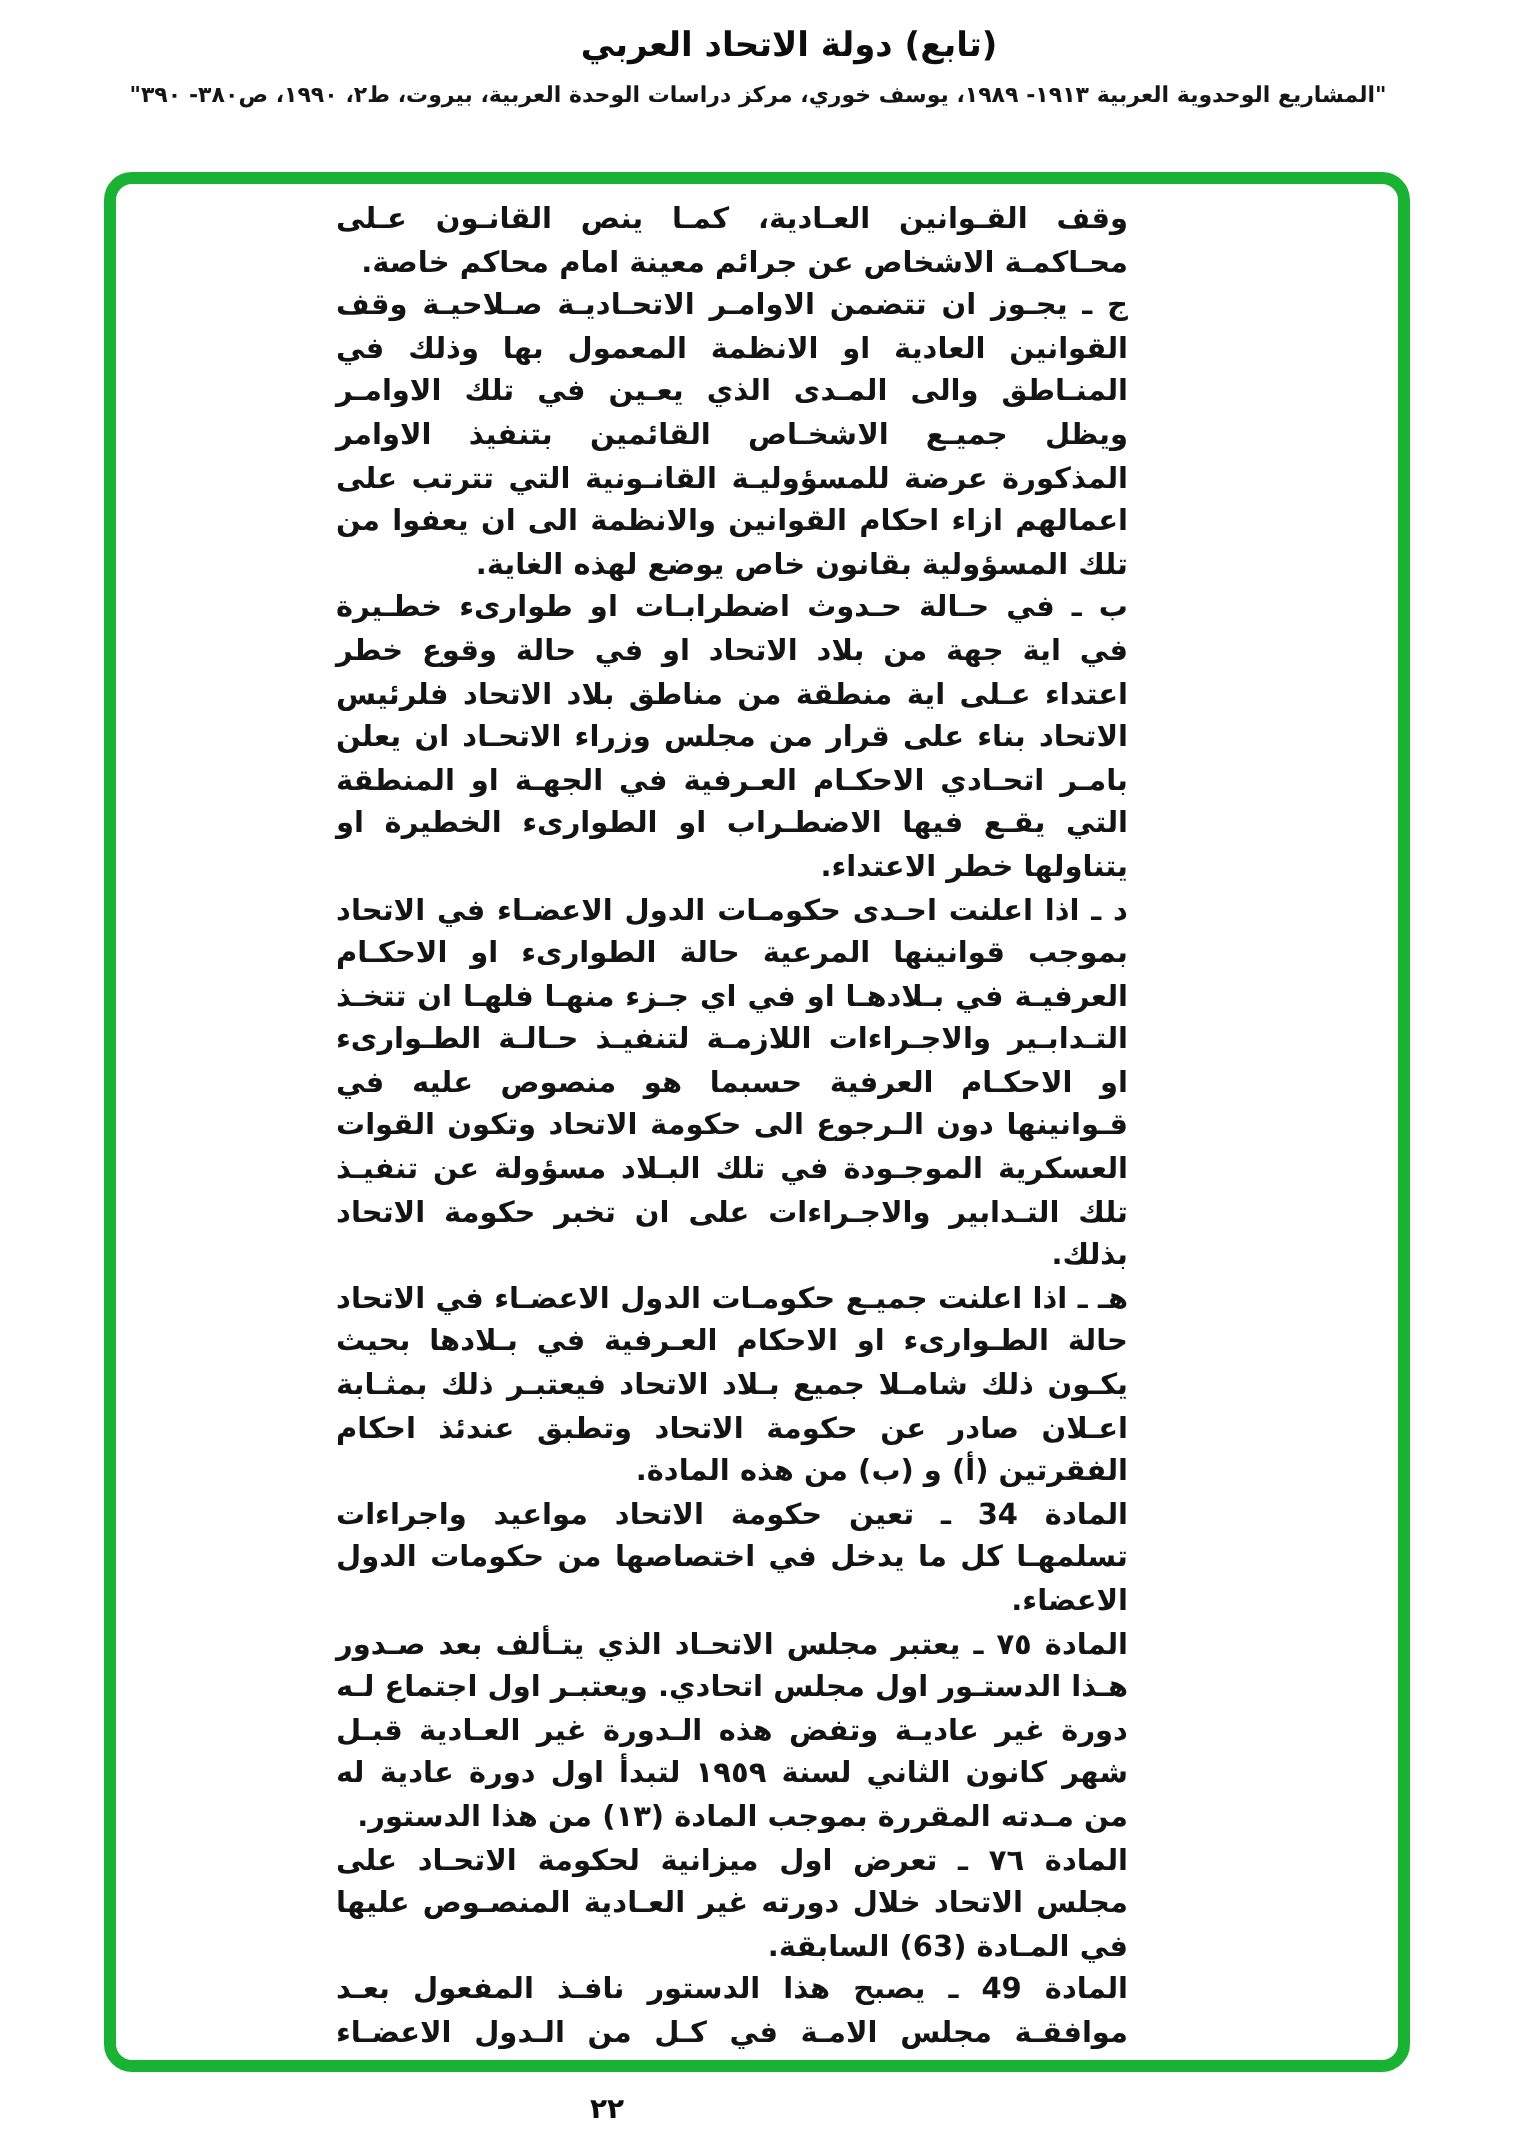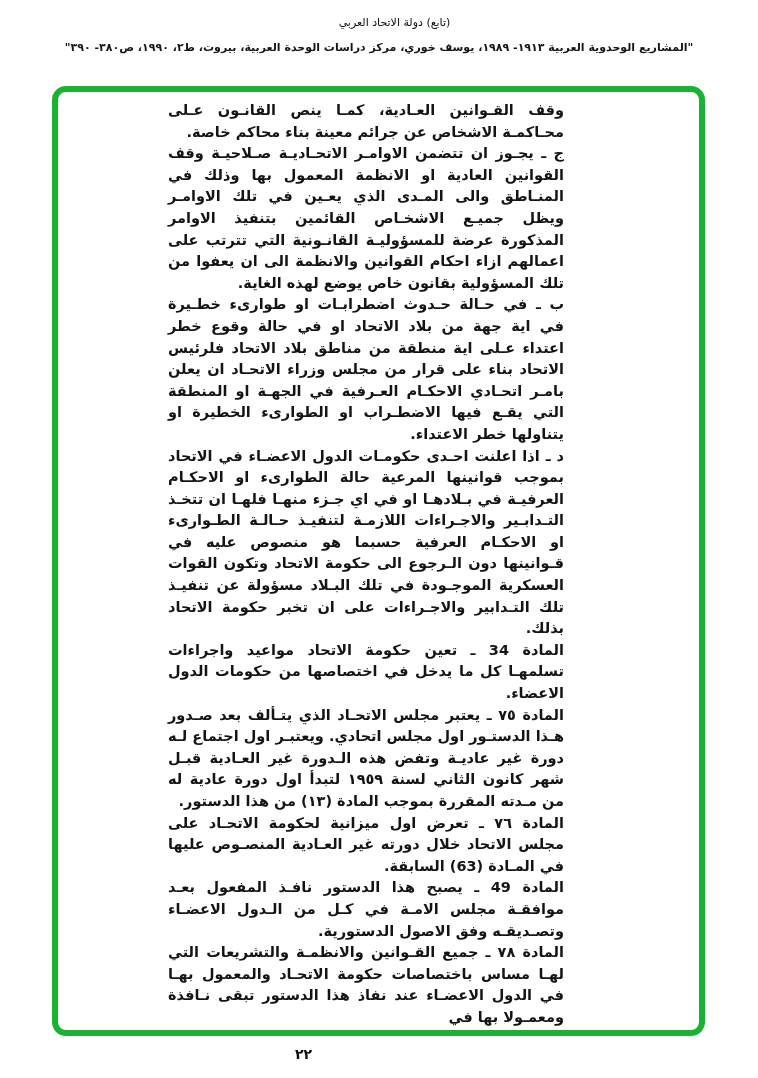--- a/index.html
+++ b/index.html
@@ -17,22 +17,22 @@
   }
   .page-header {
     position: absolute;
     top: 10px;
     left: 0;
     width: 758px;
     text-align: center;
     direction: rtl;
   }
   .page-title {
-    font-size: 11px;
-    font-weight: normal;
+    font-size: 17px;
+    font-weight: bold;
     line-height: 26px;
     color: #0d0d0d;
     padding-left: 31px;
   }
   .page-citation {
     margin-top: 5px;
     font-size: 11px;
     font-weight: bold;
     color: #151515;
     direction: rtl;
@@ -84,24 +84,25 @@
 </head>
 <body>
 
 <header class="page-header">
   <div class="page-title">(تابع) دولة الاتحاد العربي</div>
   <div class="page-citation">"المشاريع الوحدوية العربية ١٩١٣- ١٩٨٩، يوسف خوري، مركز دراسات الوحدة العربية، بيروت، ط٢، ١٩٩٠، ص٣٨٠- ٣٩٠"</div>
 </header>
 
 <div class="doc-frame">
   <div class="doc-text">
-    <p>وقف القـوانين العـادية، كمـا ينص القانـون عـلى محـاكمـة الاشخاص عن جرائم معينة بناء محاكم خاصة.</p>
+    <p>وقف القـوانين العـادية، كمـا ينص القانـون عـلى محـاكمـة الاشخاص عن جرائم معينة امام محاكم خاصة.</p>
     <p>ج ـ يجـوز ان تتضمن الاوامـر الاتحـاديـة صـلاحيـة وقف القوانين العادية او الانظمة المعمول بها وذلك في المنـاطق والى المـدى الذي يعـين في تلك الاوامـر ويظل جميـع الاشخـاص القائمين بتنفيذ الاوامر المذكورة عرضة للمسؤوليـة القانـونية التي تترتب على اعمالهم ازاء احكام القوانين والانظمة الى ان يعفوا من تلك المسؤولية بقانون خاص يوضع لهذه الغاية.</p>
     <p>ب ـ في حـالة حـدوث اضطرابـات او طوارىء خطـيرة في اية جهة من بلاد الاتحاد او في حالة وقوع خطر اعتداء عـلى اية منطقة من مناطق بلاد الاتحاد فلرئيس الاتحاد بناء على قرار من مجلس وزراء الاتحـاد ان يعلن بامـر اتحـادي الاحكـام العـرفية في الجهـة او المنطقة التي يقـع فيها الاضطـراب او الطوارىء الخطيرة او يتناولها خطر الاعتداء.</p>
     <p>د ـ اذا اعلنت احـدى حكومـات الدول الاعضـاء في الاتحاد بموجب قوانينها المرعية حالة الطوارىء او الاحكـام العرفيـة في بـلادهـا او في اي جـزء منهـا فلهـا ان تتخـذ التـدابـير والاجـراءات اللازمـة لتنفيـذ حـالـة الطـوارىء او الاحكـام العرفية حسبما هو منصوص عليه في قـوانينها دون الـرجوع الى حكومة الاتحاد وتكون القوات العسكرية الموجـودة في تلك البـلاد مسؤولة عن تنفيـذ تلك التـدابير والاجـراءات على ان تخبر حكومة الاتحاد بذلك.</p>
+    <p>هـ ـ اذا اعلنت جميـع حكومـات الدول الاعضـاء في الاتحاد حالة الطـوارىء او الاحكام العـرفية في بـلادها بحيث يكـون ذلك شامـلا جميع بـلاد الاتحاد فيعتبـر ذلك بمثـابة اعـلان صادر عن حكومة الاتحاد وتطبق عندئذ احكام الفقرتين (أ) و (ب) من هذه المادة.</p>
     <p>المادة 34 ـ تعين حكومة الاتحاد مواعيد واجراءات تسلمهـا كل ما يدخل في اختصاصها من حكومات الدول الاعضاء.</p>
     <p>المادة ٧٥ ـ يعتبر مجلس الاتحـاد الذي يتـألف بعد صـدور هـذا الدستـور اول مجلس اتحادي. ويعتبـر اول اجتماع لـه دورة غير عاديـة وتفض هذه الـدورة غير العـادية قبـل شهر كانون الثاني لسنة ١٩٥٩ لتبدأ اول دورة عادية له من مـدته المقررة بموجب المادة (١٣) من هذا الدستور.</p>
     <p>المادة ٧٦ ـ تعرض اول ميزانية لحكومة الاتحـاد على مجلس الاتحاد خلال دورته غير العـادية المنصـوص عليها في المـادة (63) السابقة.</p>
     <p>المادة 49 ـ يصبح هذا الدستور نافـذ المفعول بعـد موافقـة مجلس الامـة في كـل من الـدول الاعضـاء وتصـديقـه وفق الاصول الدستورية.</p>
     <p>المادة ٧٨ ـ جميع القـوانين والانظمـة والتشريعات التي لهـا مساس باختصاصات حكومة الاتحـاد والمعمول بهـا في الدول الاعضـاء عند نفاذ هذا الدستور تبقى نـافذة ومعمـولا بها في</p>
   </div>
 </div>
 
 <footer class="page-footer">
   <span class="page-number">٢٢</span>

